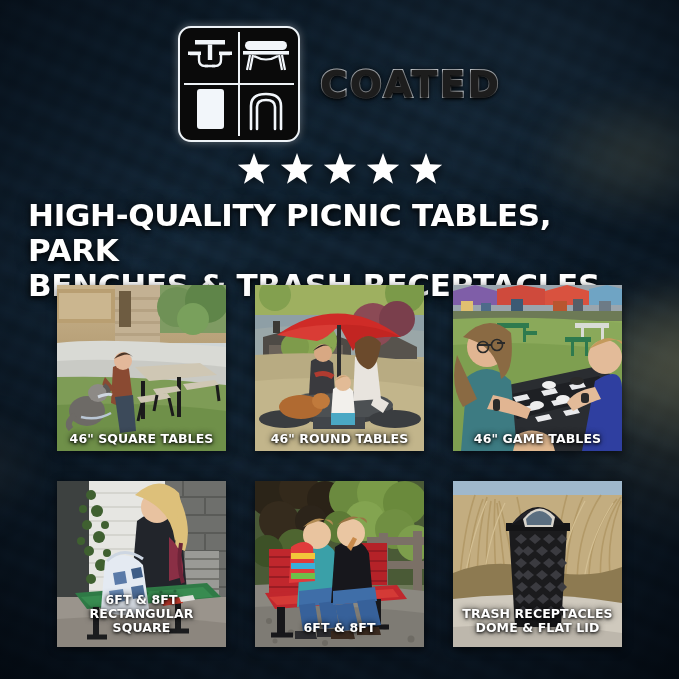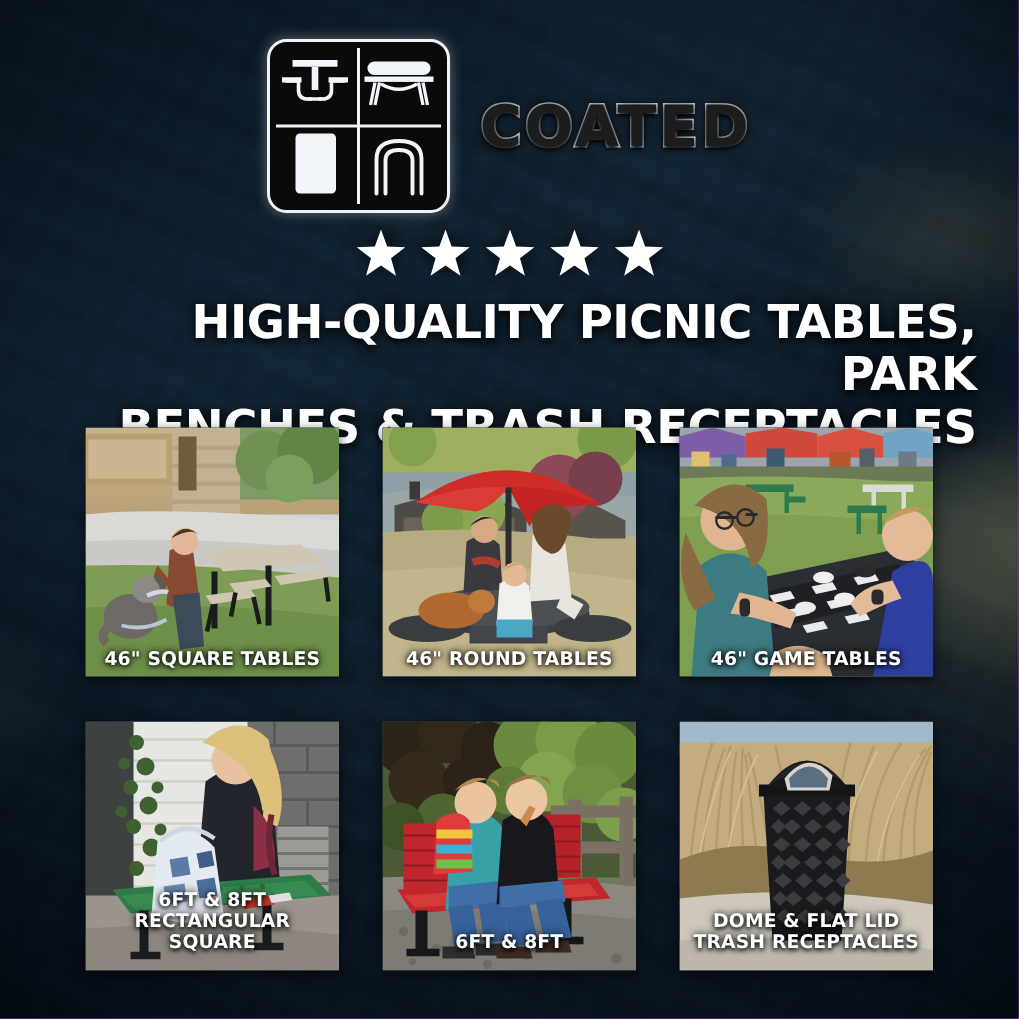--- a/index.html
+++ b/index.html
@@ -3,21 +3,21 @@
 <meta charset="utf-8">
 <style>
   html,body{margin:0;padding:0;}
   body{
     width:679px;height:679px;overflow:hidden;
     font-family:"Liberation Sans", sans-serif;
     background:#0b1a2a;
   }
   #poster{
     position:relative;width:679px;height:679px;overflow:hidden;
-    background:#d946ef;
+    background:#3b82f6;
   }
 
   
   .bg-layer{position:absolute;inset:-60px;pointer-events:none;}
   .bg-base{
     background:
       radial-gradient(ellipse 420px 300px at 78% 12%, #2d4f6b 0%, rgba(45,79,107,0) 62%),
       radial-gradient(ellipse 360px 280px at 14% 40%, #1d3c58 0%, rgba(29,60,88,0) 65%),
       radial-gradient(ellipse 520px 380px at 60% 88%, #0a1726 0%, rgba(10,23,38,0) 70%),
       radial-gradient(ellipse 300px 240px at 96% 60%, #8a8a6e 0%, rgba(138,138,110,0) 58%),
@@ -83,21 +83,21 @@
   .stars{
     position:absolute;left:0;right:0;top:152px;
     display:flex;justify-content:center;gap:9px;
     filter:drop-shadow(0 0 6px rgba(0,0,0,.8));
   }
   .star{width:34px;height:34px;display:block;}
 
   
   .headline{
     position:absolute;left:28px;right:28px;top:198px;
-    text-align:right;color:#ffffff;
+    text-align:left;color:#ffffff;
     font-weight:800;font-size:31px;line-height:35px;letter-spacing:-.3px;
     text-shadow:0 2px 5px rgba(0,0,0,.85),0 0 14px rgba(0,0,0,.6);
     font-family:"DejaVu Sans", sans-serif;
   }
   .headline .l2{display:block;}
 
   
   .grid{
     position:absolute;left:57px;top:285px;width:565px;
     display:grid;grid-template-columns:repeat(3,169px);
@@ -664,20 +664,20 @@
 
           <path d="M53 42 h64 v8 h-64z" fill="#141416"></path>
 
           <path d="M58 44 q27 -36 54 0 z" fill="#17171a"></path>
           <path d="M58 44 q27 -32 50 -4 q-22 -16 -50 4z" fill="#24242a"></path>
 
           <path d="M70 38 q16 -20 32 -2 l-2 10 h-28z" fill="#d8d4cc"></path>
           <path d="M73 38 q14 -16 26 0 l-1 6 h-24z" fill="#5b6e80"></path>
         </svg>
         <div class="caption two-line">
+          <span class="cl">TRASH RECEPTACLES</span>
           <span class="cl">DOME &amp; FLAT LID</span>
-          <span class="cl">TRASH RECEPTACLES</span>
         </div>
       </div>
 
     </div>
   </div>
 </div>
 
 </body></html>

